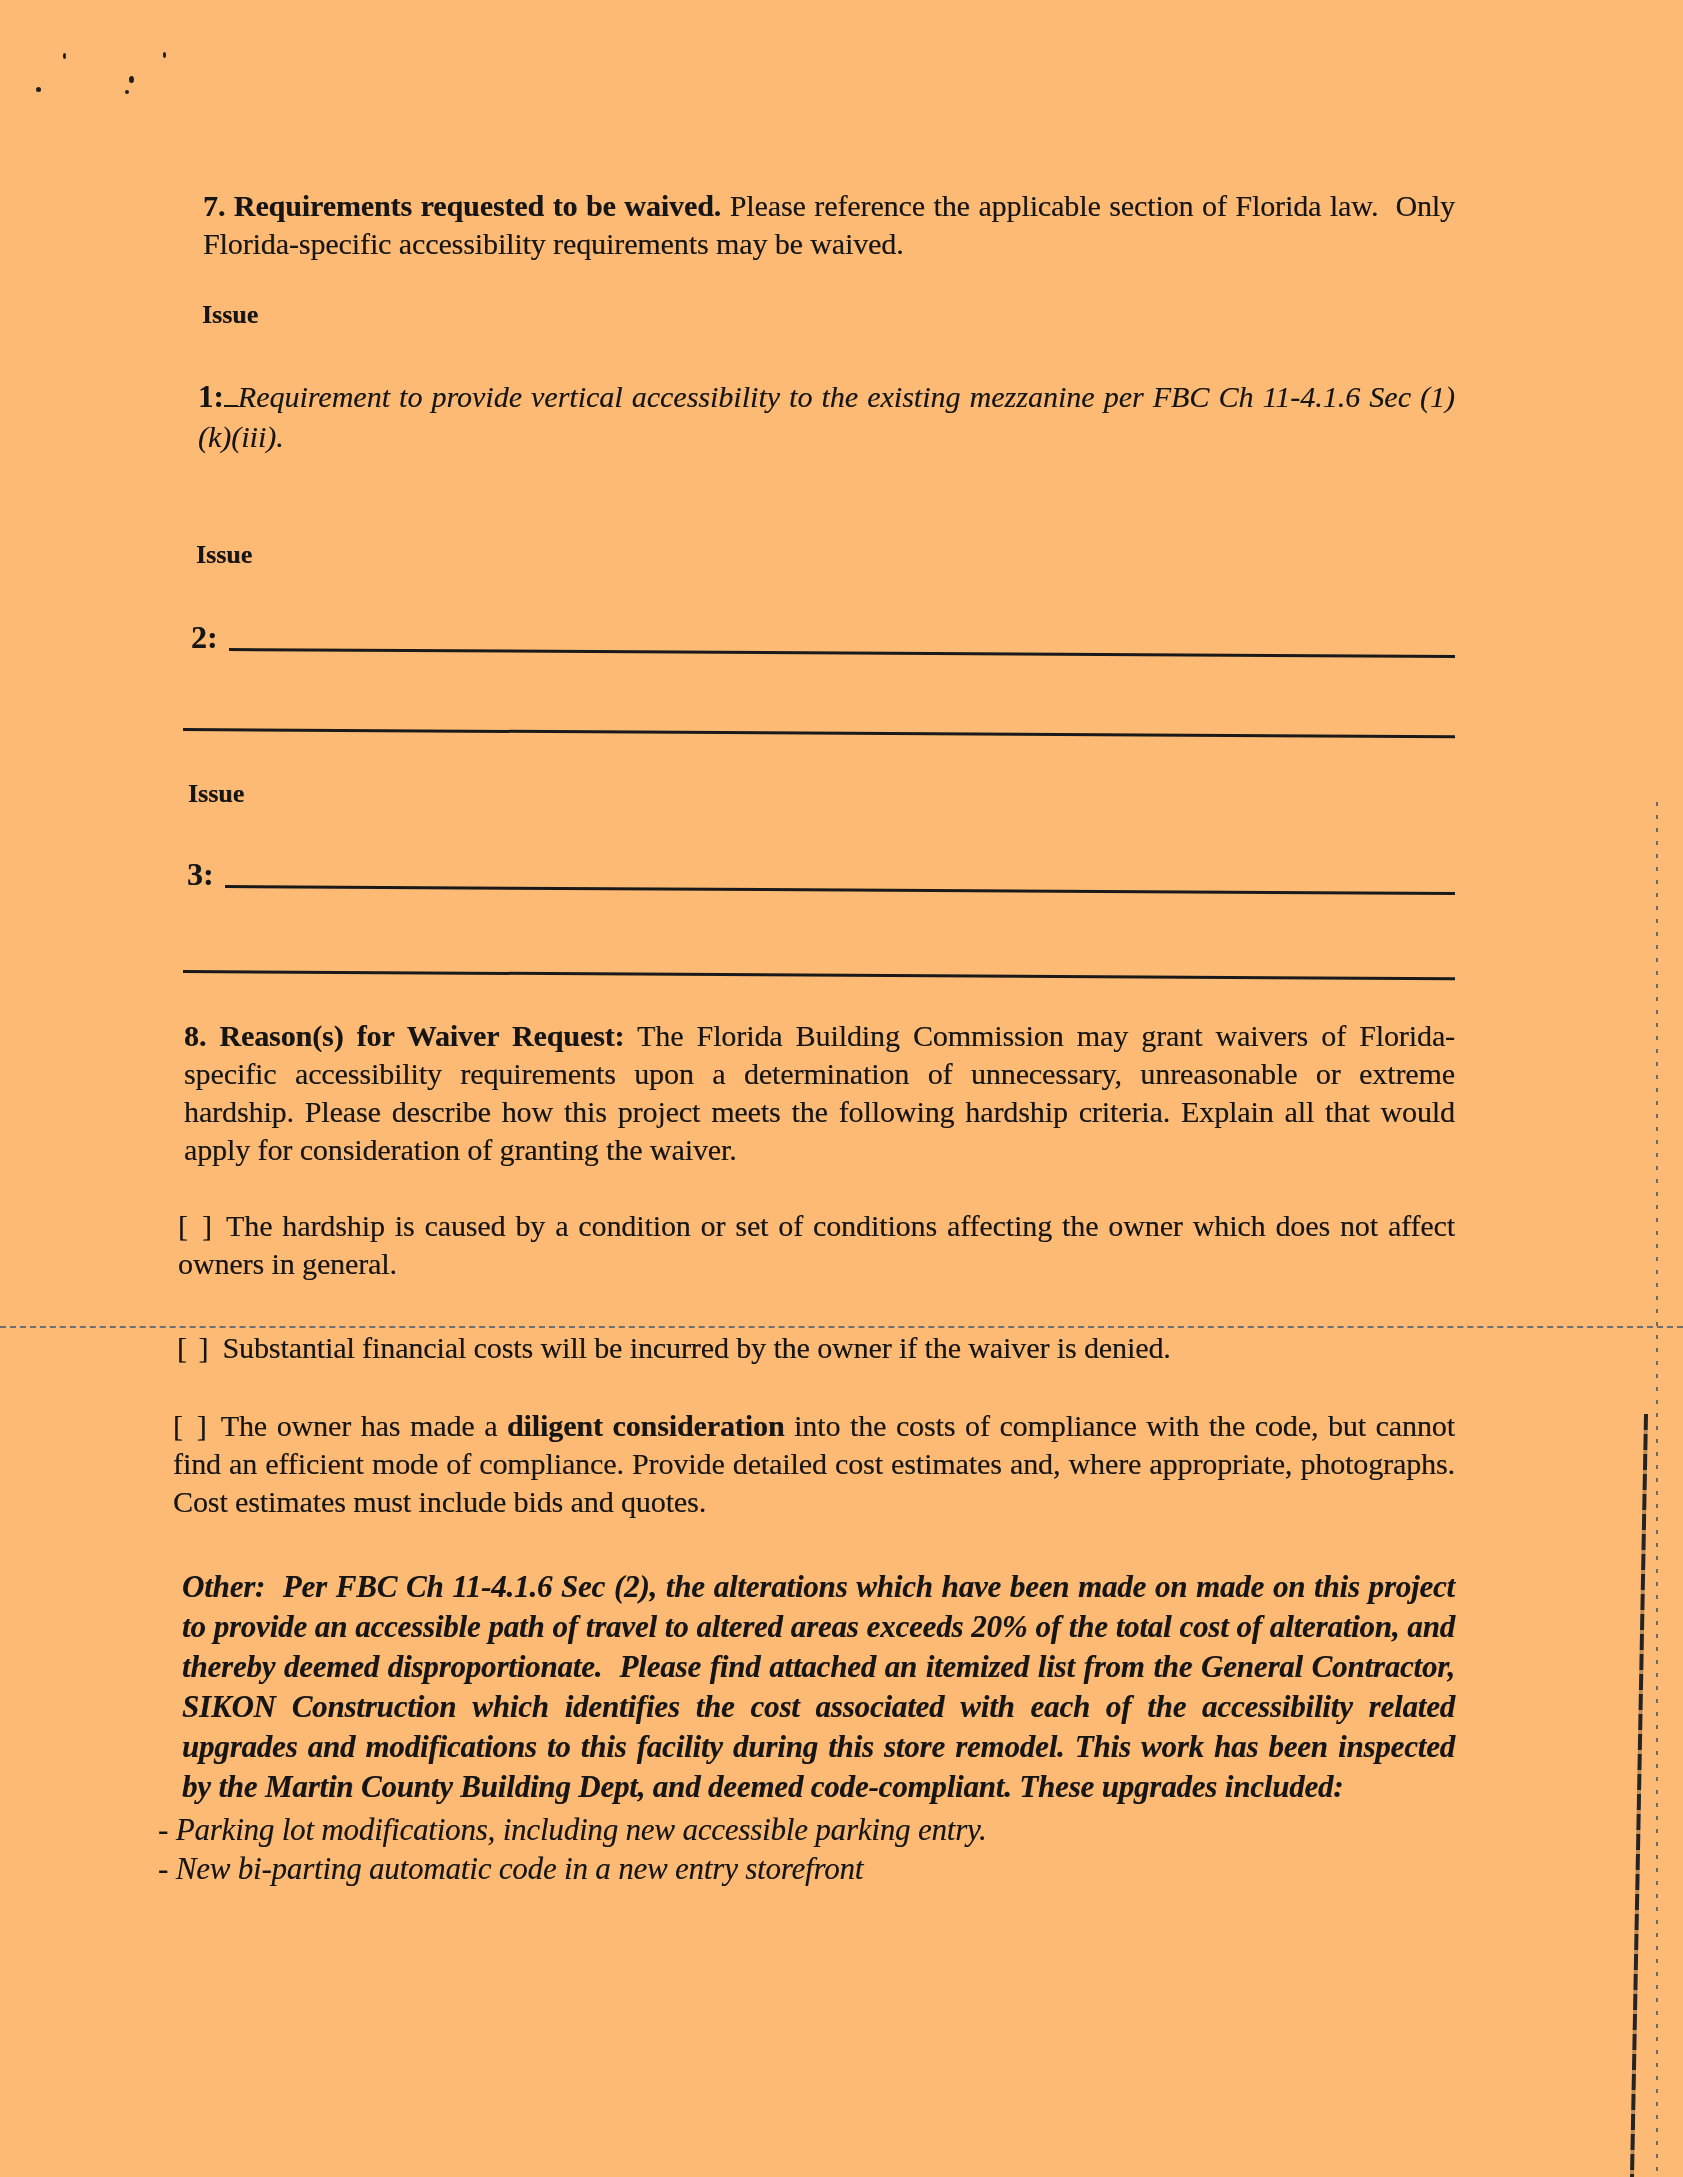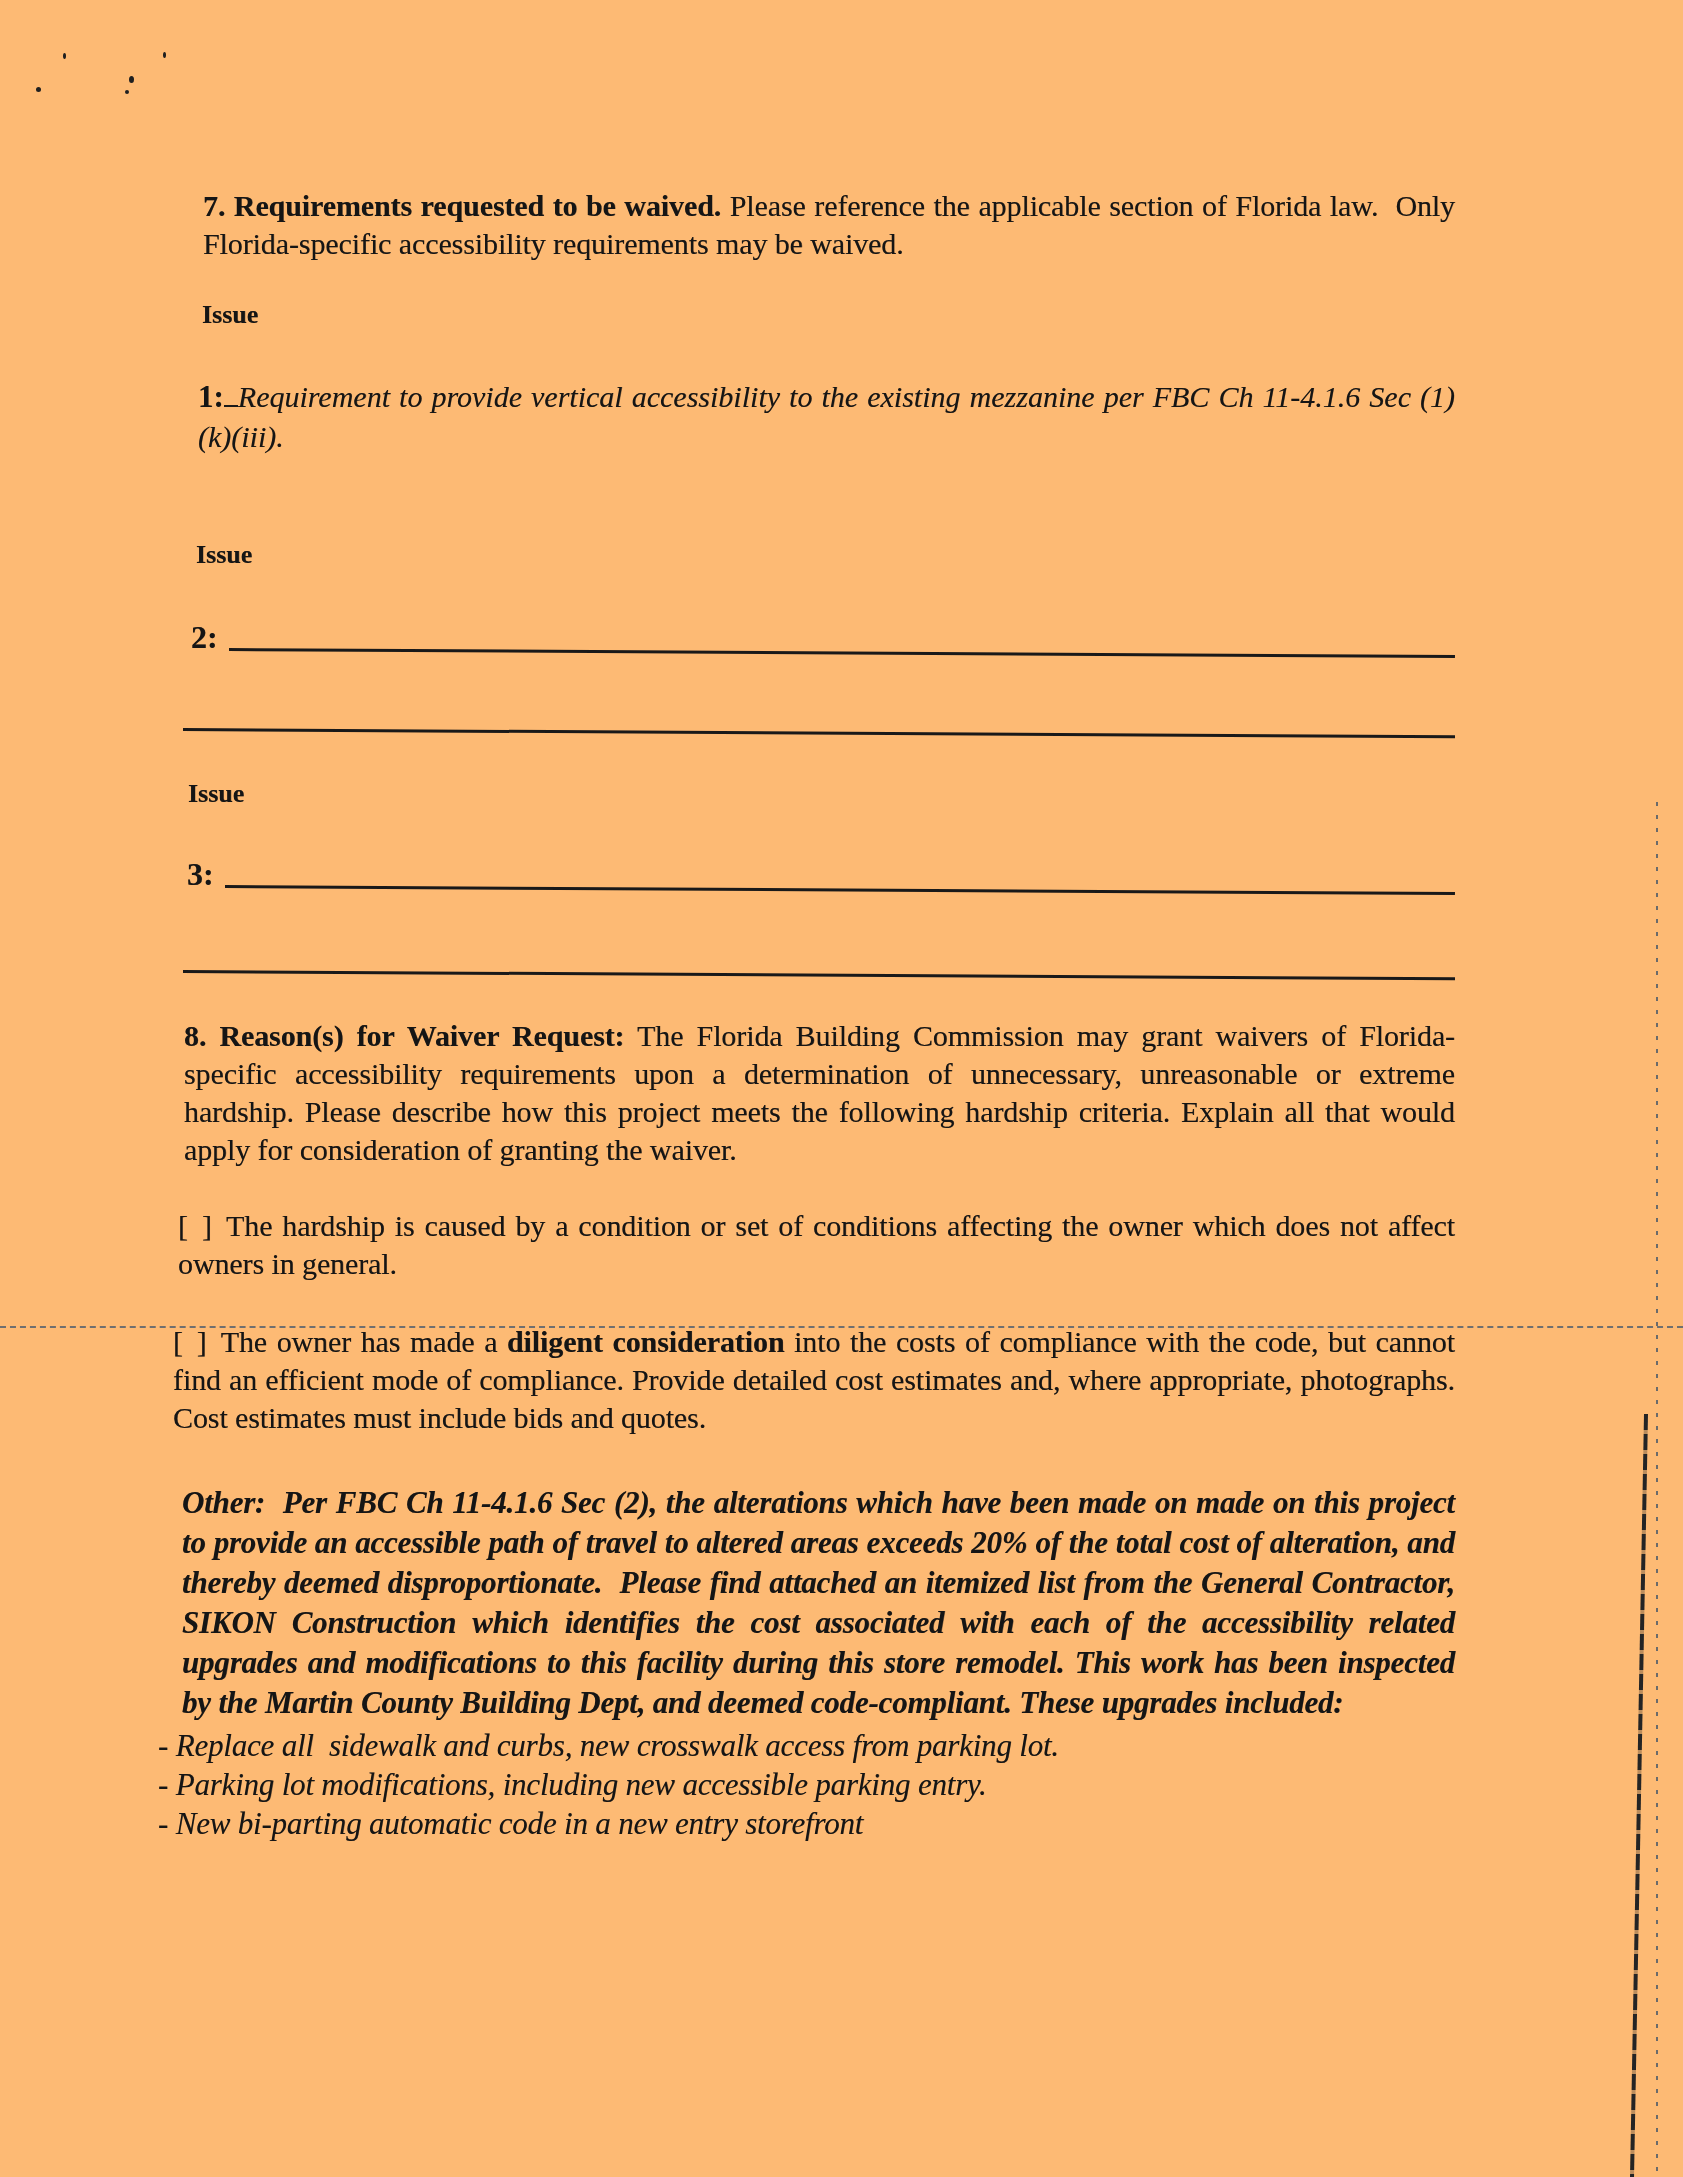--- a/index.html
+++ b/index.html
@@ -163,27 +163,27 @@
     <div class="issue-heading m-ih3">Issue</div>
 
     <div class="fill-row m-r3"><span class="num">3:</span><span class="fill-line"></span></div>
 
     <div class="blank-line m-bl2"></div>
 
     <div class="para m-p8"><span class="b">8. Reason(s) for Waiver Request:</span><span> The Florida Building Commission may grant waivers of Florida-specific accessibility requirements upon a determination of unnecessary, unreasonable or extreme hardship. Please describe how this project meets the following hardship criteria. Explain all that would apply for consideration of granting the waiver.</span></div>
 
     <div class="para cb-para m-cb1"><span class="cb">[ ]</span><span>The hardship is caused by a condition or set of conditions affecting the owner which does not affect owners in general.</span></div>
 
+    <div class="para cb-para m-cb2"><span class="cb">[ ]</span><span>Substantial financial costs will be incurred by the owner if the waiver is denied.</span></div>
 
     <div class="para cb-para m-cb3"><span class="cb">[ ]</span><span>The owner has made a </span><span class="b">diligent consideration</span><span> into the costs of compliance with the code, but cannot find an efficient mode of compliance. Provide detailed cost estimates and, where appropriate, photographs. Cost estimates must include bids and quotes.</span></div>
 
     <div class="other-para m-other">Other:&nbsp; Per FBC Ch 11-4.1.6 Sec (2), the alterations which have been made on made on this project to provide an accessible path of travel to altered areas exceeds 20% of the total cost of alteration, and thereby deemed disproportionate.&nbsp; Please find attached an itemized list from the General Contractor, SIKON Construction which identifies the cost associated with each of the accessibility related upgrades and modifications to this facility during this store remodel. This work has been inspected by the Martin County Building Dept, and deemed code-compliant. These upgrades included:</div>
 
     <div class="m-bullets">
-      <div class="bullet-line">- Replace all&nbsp; sidewalk and curbs, new crosswalk access from parking lot.</div>
       <div class="bullet-line">- Parking lot modifications, including new accessible parking entry.</div>
       <div class="bullet-line">- New bi-parting automatic code in a new entry storefront</div>
     </div>
 
   </div>
 
   <div class="h-dash-line"></div>
   <div class="v-dotted-line"></div>
   <div class="v-dark-line"></div>
 

